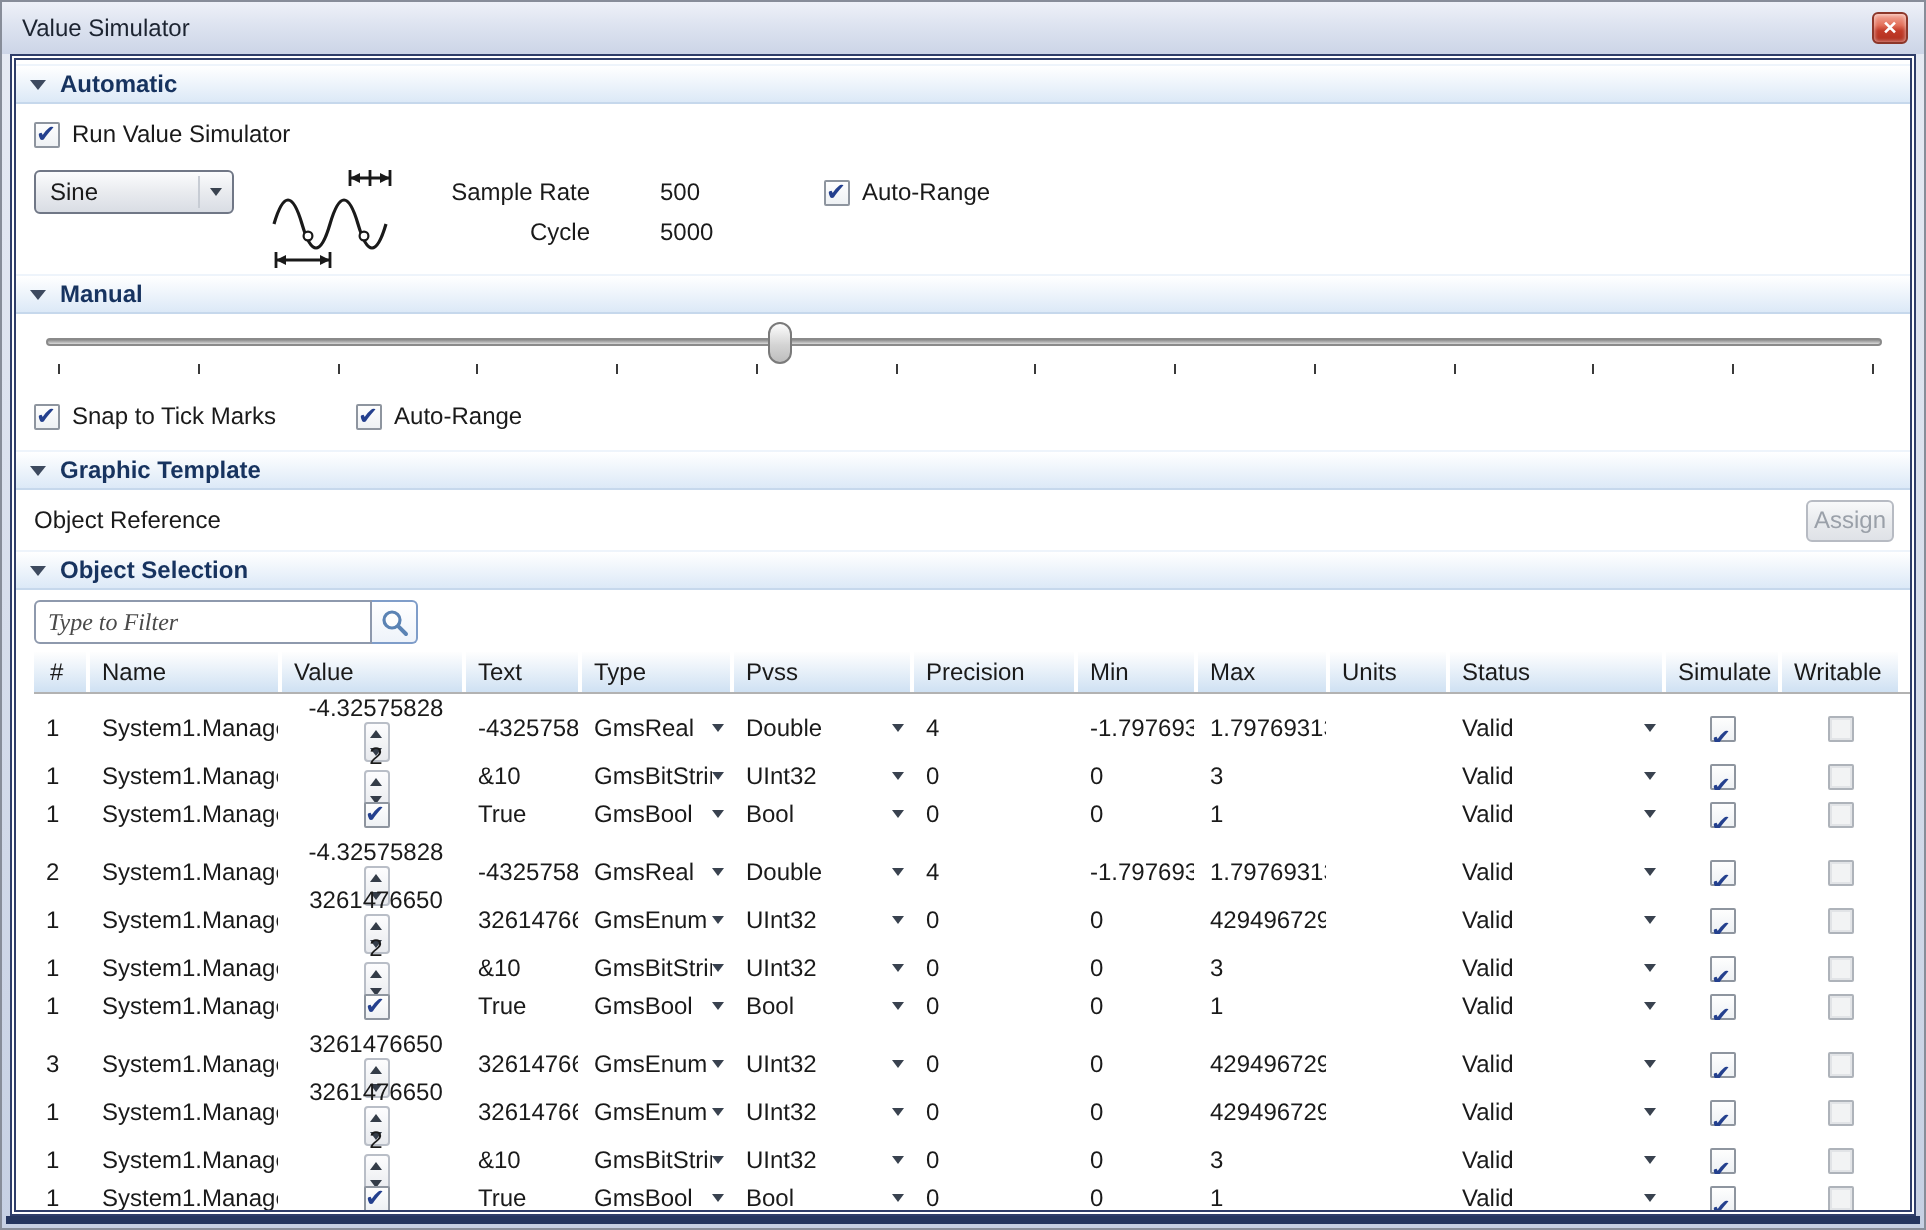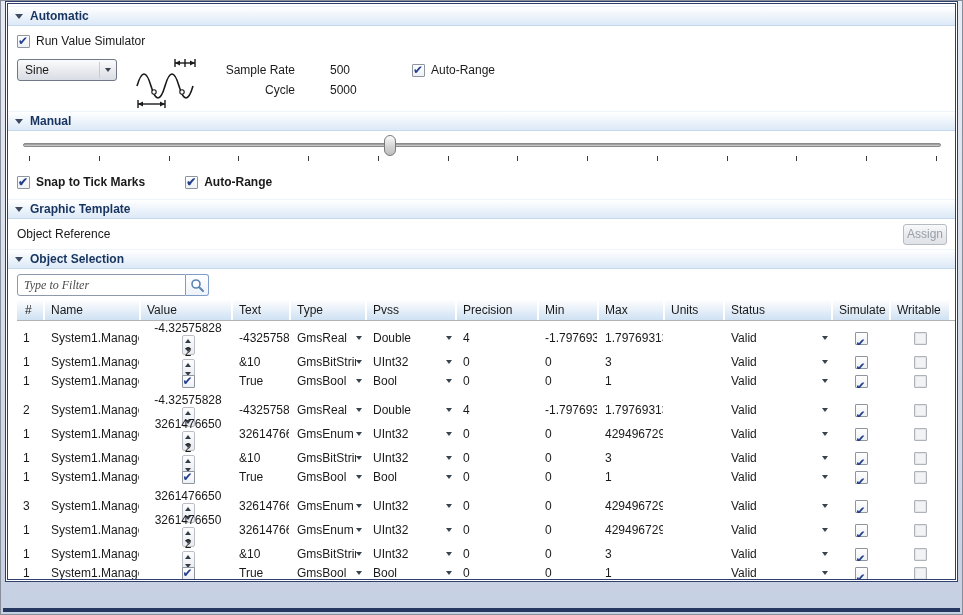--- a/index.html
+++ b/index.html
@@ -59,21 +59,21 @@
 
   
   .slider-wrap { margin:6px 14px 0 15px; position:relative; height:28px; }
   .slider-track { position:relative; height:4px; top:6px; border-radius:2px;
                   background:linear-gradient(#8e8e8e,#d9d9d9); border:1px solid #8a8a8a; }
   .slider-handle { position:absolute; top:-9px; width:12px; height:21px; margin-left:-6px;
                    border:1px solid #7a7a7a; border-radius:6px;
                    background:linear-gradient(#fdfdfd,#d4d4d4 55%,#bdbdbd); }
   .ticks { position:absolute; left:6px; right:4px; top:19px; display:flex; justify-content:space-between; }
   .tick { width:1px; height:5px; background:#3a3a3a; }
-  .snap-row { margin:9px 0 0 9px; display:flex; gap:0; height:16px;font-weight:bold; }
+  .snap-row { margin:9px 0 0 9px; display:flex; gap:0; height:16px; }
   .snap-row .gap { width:40px; }
 
   
   .objref-row { margin:3px 8px 0 9px; height:24px; display:flex; align-items:center; }
   .objref-label { flex:1; }
   .assign-btn { width:44px; height:21px; border:1px solid #b7bbc3; border-radius:3px;
                 background:linear-gradient(#f8f9fa,#e9ebee 50%,#dfe2e7); color:#9aa0a9;
                 text-align:center; line-height:19px; }
 
   
@@ -104,20 +104,24 @@
   .sbtn { flex:1; display:flex; align-items:center; justify-content:center; }
   .tri-up { width:0; height:0; border-left:3px solid transparent; border-right:3px solid transparent;
             border-bottom:4px solid #343c48; }
   .tri-dn { width:0; height:0; border-left:3px solid transparent; border-right:3px solid transparent;
             border-top:4px solid #343c48; }
 </style>
 </head>
 <body>
 
 <div class="window">
+  <div class="titlebar">
+    <span class="title">Value Simulator</span>
+    <span class="close-btn">✕</span>
+  </div>
 
   <div class="content">
 
     <div class="sec-hdr">
       <span class="tri"></span>
       <span>Automatic</span>
     </div>
     <div class="run-row cb-row">
       <span class="cb checked"></span>
       <span class="cb-label">Run Value Simulator</span>

